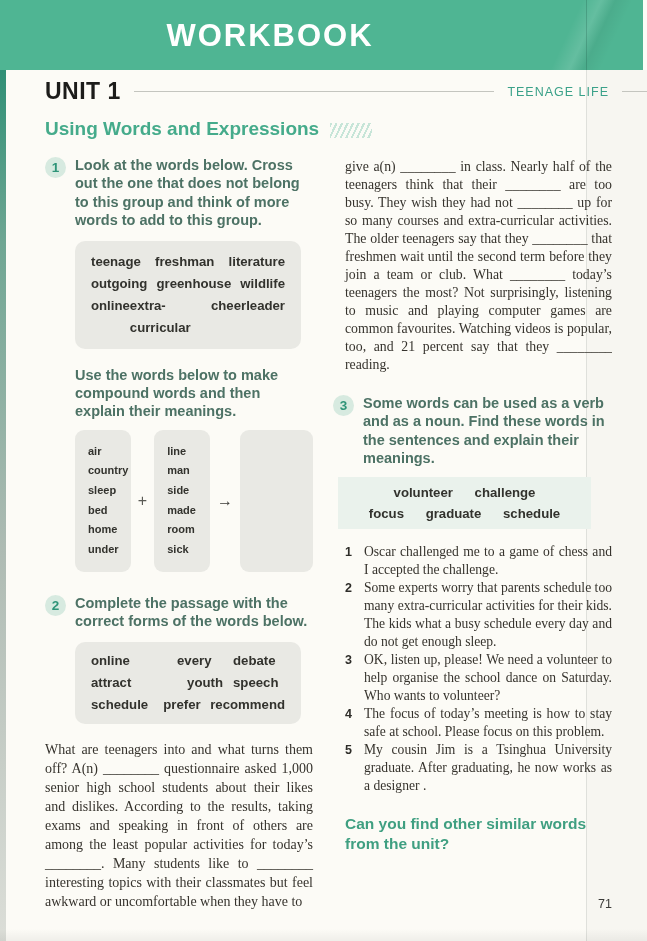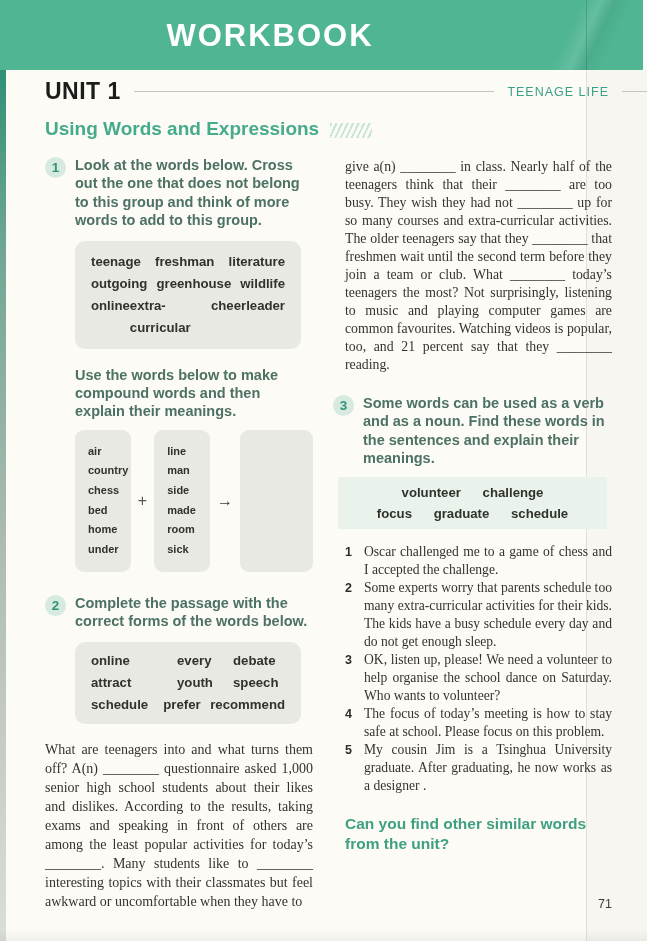--- a/index.html
+++ b/index.html
@@ -46,21 +46,21 @@
   .cbox{background:#e9e9e4;border-radius:9px;padding:12px 0 12px 13px;width:47px;height:118px;}
   .cbox span{display:block;font-weight:bold;font-size:11px;color:#32322d;line-height:19.6px;}
   .cbox.empty{width:80px;padding:0;height:142px;box-sizing:border-box;}
   .op{font-size:16px;color:#5a5a55;margin:0 7px;}
   .op.arrow{color:#3a3a36;}
 
   .passage{margin-top:16px;font-family:"Liberation Serif",serif;font-size:14px;line-height:19px;color:#36332d;text-align:justify;}
   .passage.first{margin-top:2px;font-size:13.8px;line-height:18px;margin-left:12px;}
 
   .ex3{margin-top:20px;}
-  .mintbox{background:#eaf2ec;margin:9px 0 0 5px;padding:5px 12px;width:245px;text-align:center;}
+  .mintbox{background:#eaf2ec;margin:9px 0 0 5px;padding:5px 4px;width:245px;text-align:center;}
   .mintbox .row{font-weight:bold;font-size:13.2px;color:#32322d;line-height:21px;}
   .mintbox .row span{margin:0 9px;}
 
   .sentences{margin-top:14px;}
   .sentence{display:flex;gap:6px;font-family:"Liberation Serif",serif;font-size:13.6px;line-height:18px;color:#36332d;}
   .snum{flex:0 0 13px;margin-left:12px;font-family:"Liberation Sans",sans-serif;font-weight:bold;font-size:12.5px;color:#2e2d29;}
   .stext{flex:1;text-align:justify;}
 
   .question{margin:19px 0 0 12px;font-weight:bold;font-size:15.5px;line-height:1.32;color:#3f9f81;width:250px;}
 
@@ -116,21 +116,21 @@
         <span>cheerleader</span>
       </div>
     </div>
 
     <div class="instr sub-instr">Use the words below to make compound words and then explain their meanings.</div>
 
     <div class="compound-row">
       <div class="cbox">
         <span>air</span>
         <span>country</span>
-        <span>chess</span>
+        <span>sleep</span>
         <span>bed</span>
         <span>home</span>
         <span>under</span>
       </div>
       <span class="op">+</span>
       <div class="cbox">
         <span>line</span>
         <span>man</span>
         <span>side</span>
         <span>made</span>
@@ -147,21 +147,21 @@
     </div>
 
     <div class="wordbox" style="padding:8px 16px;">
       <div class="row" style="justify-content:flex-start;">
         <span style="width:86px;">online</span>
         <span style="width:56px;">every</span>
         <span>debate</span>
       </div>
       <div class="row" style="justify-content:flex-start;">
         <span style="width:86px;">attract</span>
-        <span style="width:56px;">youth</span>
+        <span style="width:56px;text-align:center;">youth</span>
         <span>speech</span>
       </div>
       <div class="row" style="justify-content:flex-start;">
         <span style="width:86px;">schedule</span>
         <span style="width:56px;">prefer</span>
         <span>recommend</span>
       </div>
     </div>
 
     <div class="passage">What are teenagers into and what turns them off? A(n) ________ questionnaire asked 1,000 senior high school students about their likes and dislikes. According to the results, taking exams and speaking in front of others are among the least popular activities for today’s ________. Many students like to ________ interesting topics with their classmates but feel awkward or uncomfortable when they have to</div>
@@ -189,21 +189,21 @@
       </div>
     </div>
 
     <div class="sentences">
       <div class="sentence">
         <span class="snum">1</span>
         <div class="stext">Oscar challenged me to a game of chess and I accepted the challenge.</div>
       </div>
       <div class="sentence">
         <span class="snum">2</span>
-        <div class="stext">Some experts worry that parents schedule too many extra-curricular activities for their kids. The kids have a busy schedule every day and do not get enough sleep.</div>
+        <div class="stext">Some experts worry that parents schedule too many extra-curricular activities for their kids. The kids what a busy schedule every day and do not get enough sleep.</div>
       </div>
       <div class="sentence">
         <span class="snum">3</span>
         <div class="stext">OK, listen up, please! We need a volunteer to help organise the school dance on Saturday. Who wants to volunteer?</div>
       </div>
       <div class="sentence">
         <span class="snum">4</span>
         <div class="stext">The focus of today’s meeting is how to stay safe at school. Please focus on this problem.</div>
       </div>
       <div class="sentence">

